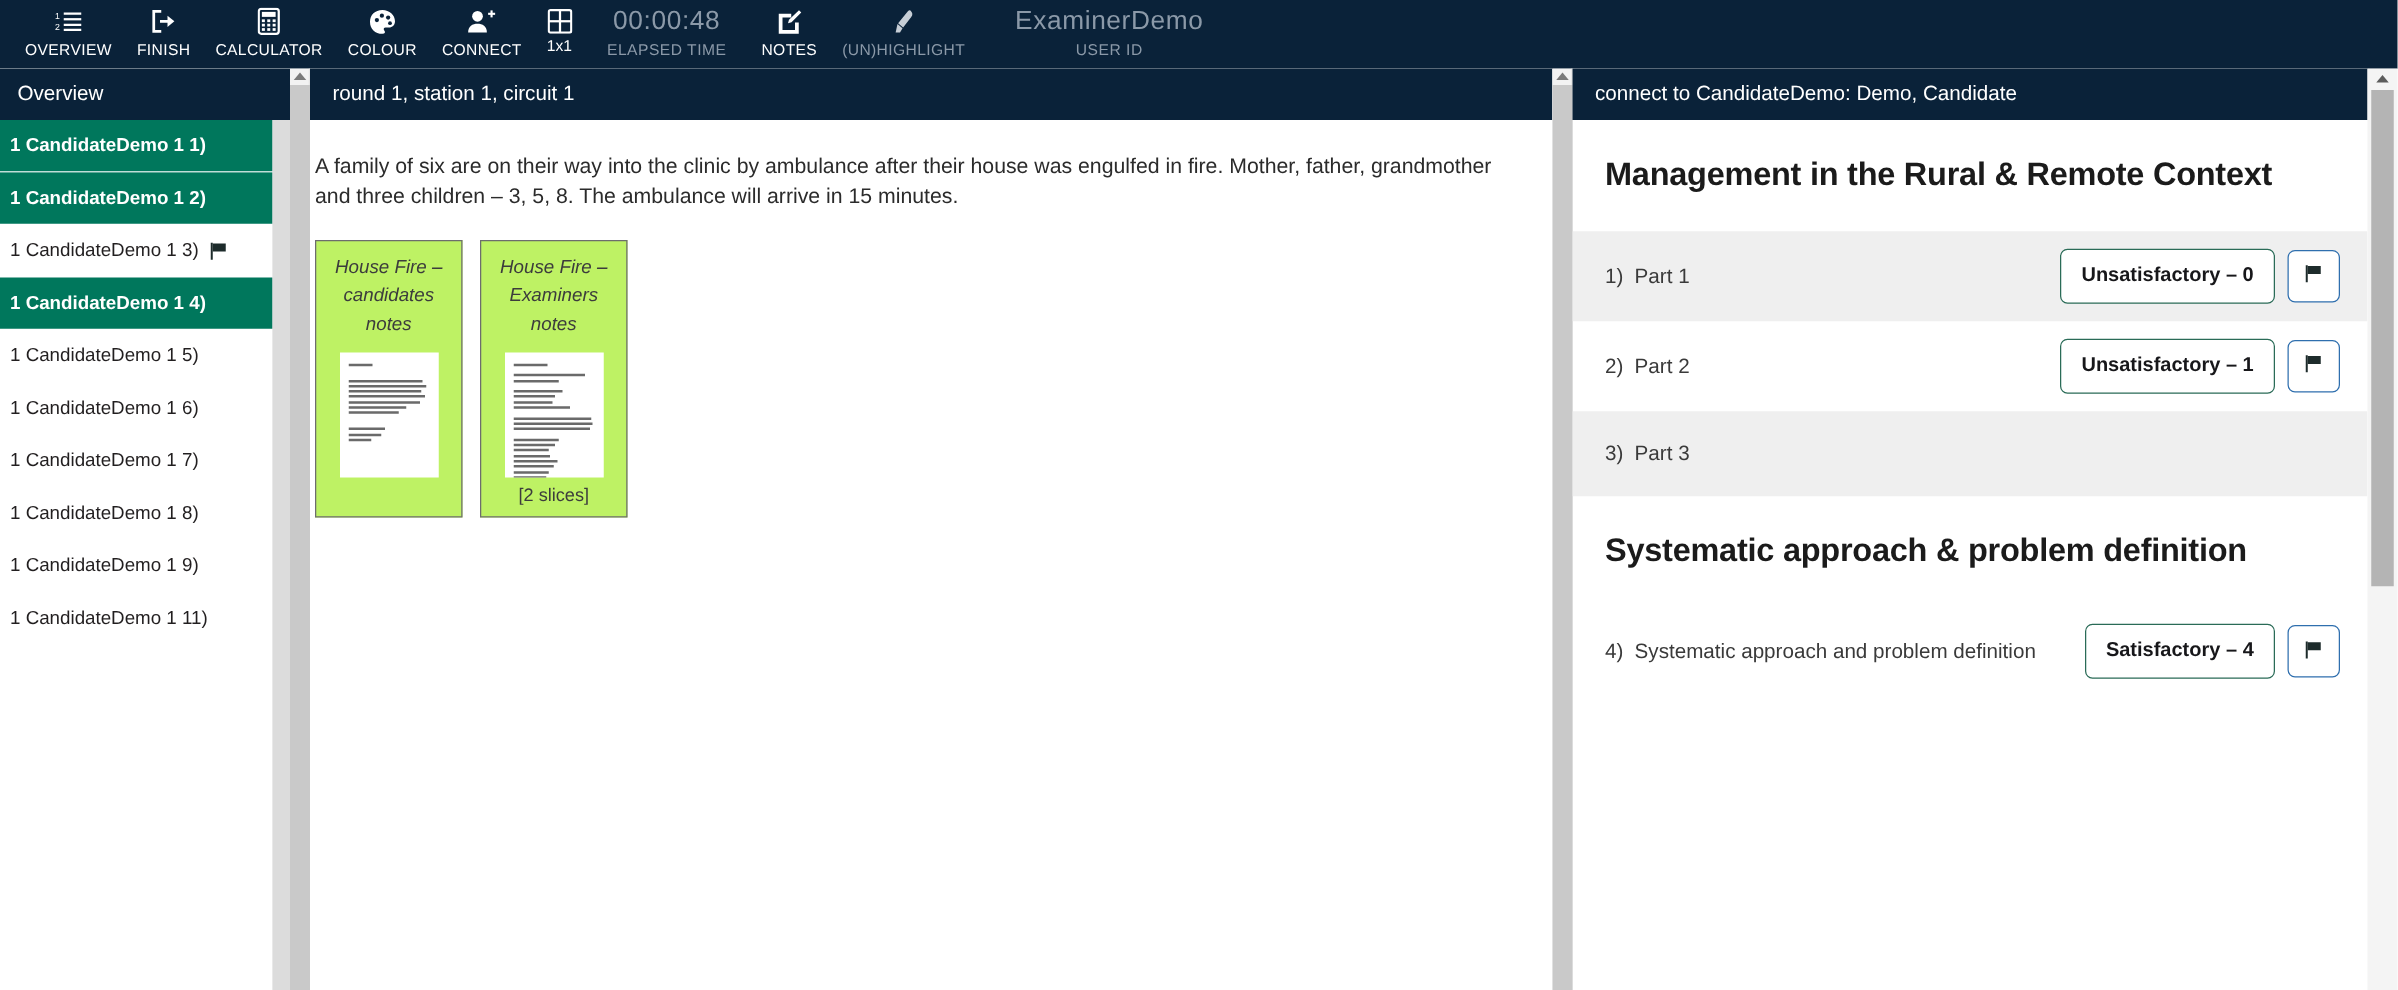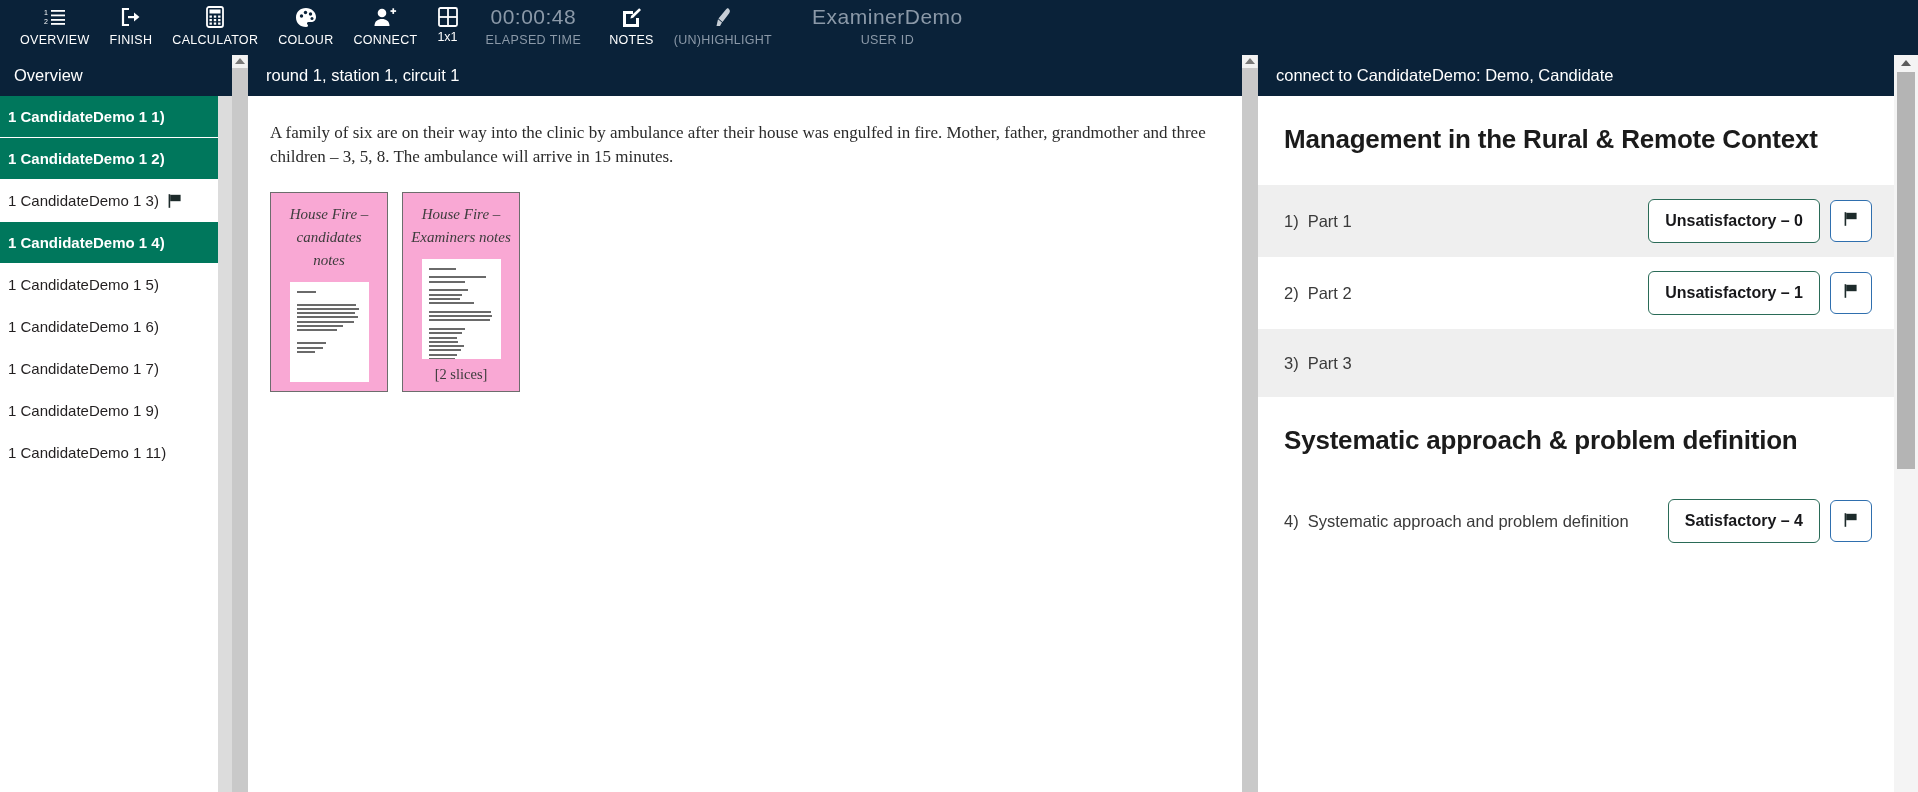--- a/index.html
+++ b/index.html
@@ -158,37 +158,36 @@
     align-items: center;
     padding-left: 18px;
     color: #ffffff;
     font-size: 16.5px;
   }
   #center-body {
     position: absolute;
     top: 41px; left: 16px;
     width: 1054px;
     height: 696px;
-    padding: 25px 22px 0 22px;
-    font-family: Liberation Serif, serif;
+    padding: 25px 22px 0 4px;
   }
   #stem {
     font-size: 17px;
     color: #2b2b2b;
     line-height: 1.42;
     max-width: 950px;
   }
   #thumbs {
     display: flex;
     gap: 14px;
     margin-top: 23px;
   }
   .thumb {
     width: 118px;
-    background: #f9a8d4;
+    background: #bef264;
     border: 1px solid #6d6d6d;
     padding: 10px 8px 8px 8px;
     text-align: center;
     cursor: pointer;
   }
   .thumb-title {
     font-style: italic;
     font-size: 15px;
     color: #3c3c3c;
     line-height: 1.52;
@@ -476,20 +475,23 @@
       <div class="sb-item">
         <span>1 CandidateDemo 1  5)</span>
       </div>
       <div class="sb-item">
         <span>1 CandidateDemo 1  6)</span>
       </div>
       <div class="sb-item">
         <span>1 CandidateDemo 1  7)</span>
       </div>
       <div class="sb-item">
+        <span>1 CandidateDemo 1  8)</span>
+      </div>
+      <div class="sb-item">
         <span>1 CandidateDemo 1  9)</span>
       </div>
       <div class="sb-item">
         <span>1 CandidateDemo 1  11)</span>
       </div>
     </div>
   <div id="sb-scroll">
     <div id="sb-scroll-thumb"></div>
   </div>
 </div>

